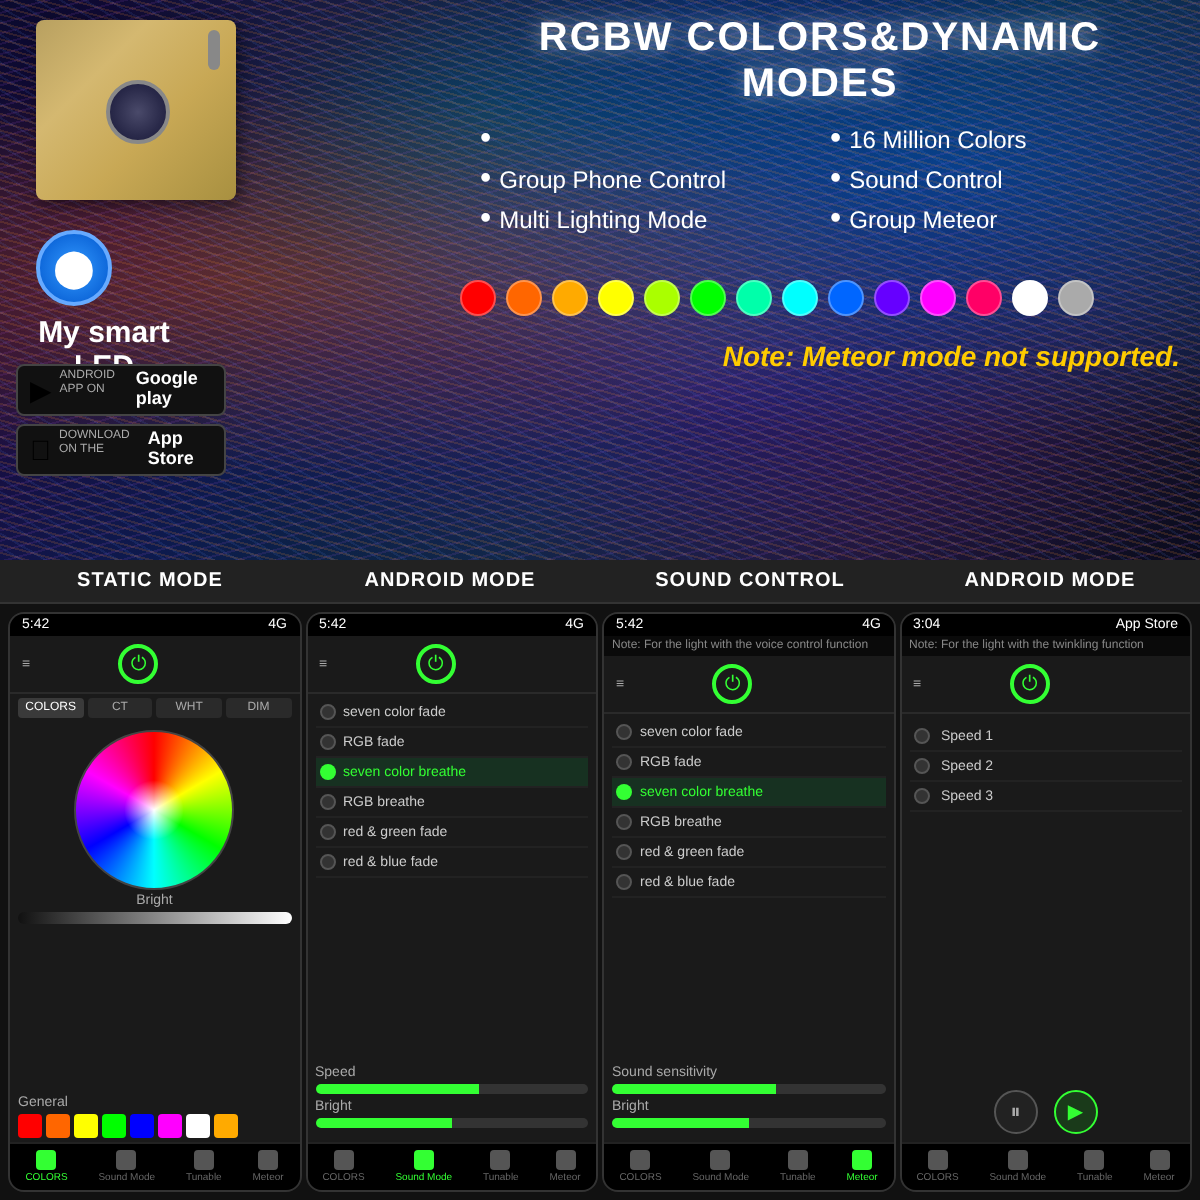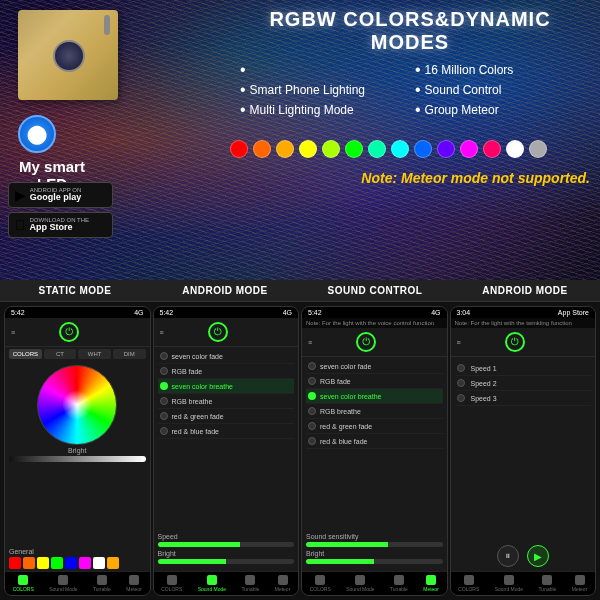--- a/index.html
+++ b/index.html
@@ -131,21 +131,21 @@
       width: 105px;
       height: 26px;
     }
 
     .store-badge-icon {
       font-size: 14px;
     }
 
     .store-badge-text {
       display: flex;
-      flex-direction: column;
+      flex-direction: row;
       line-height: 1.1;
     }
 
     .store-badge-small {
       color: #aaa;
       font-size: 6px;
       text-transform: uppercase;
     }
 
     .store-badge-name {
@@ -596,21 +596,21 @@
     <div class="features-grid">
       <div class="feature-item">
         <span class="feature-bullet">•</span>
       </div>
       <div class="feature-item">
         <span class="feature-bullet">•</span>
         <span>16 Million Colors</span>
       </div>
       <div class="feature-item">
         <span class="feature-bullet">•</span>
-        <span>Smart Phone Lighting</span>
+        <span>Group Phone Control</span>
       </div>
       <div class="feature-item">
         <span class="feature-bullet">•</span>
         <span>Sound Control</span>
       </div>
       <div class="feature-item">
         <span class="feature-bullet">•</span>
         <span>Multi Lighting Mode</span>
       </div>
       <div class="feature-item">

